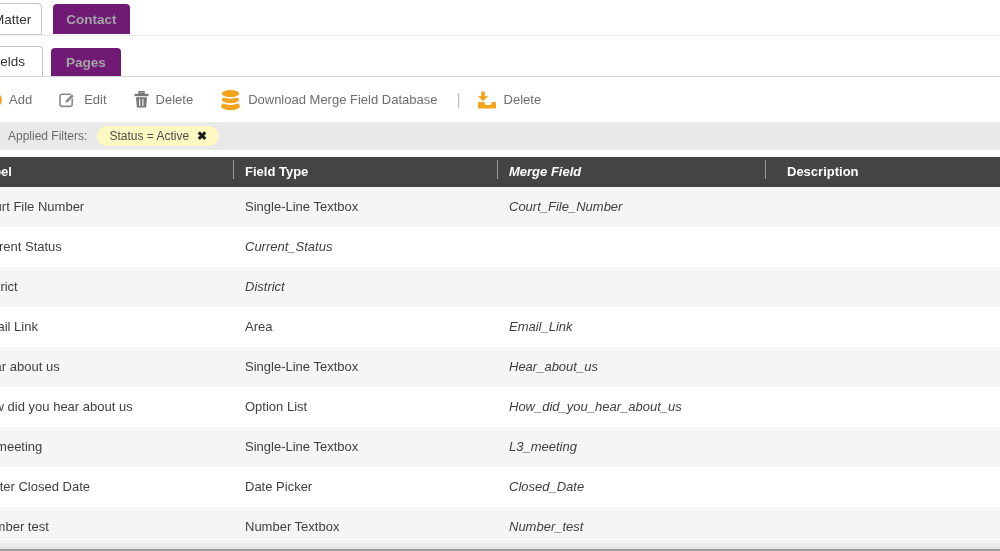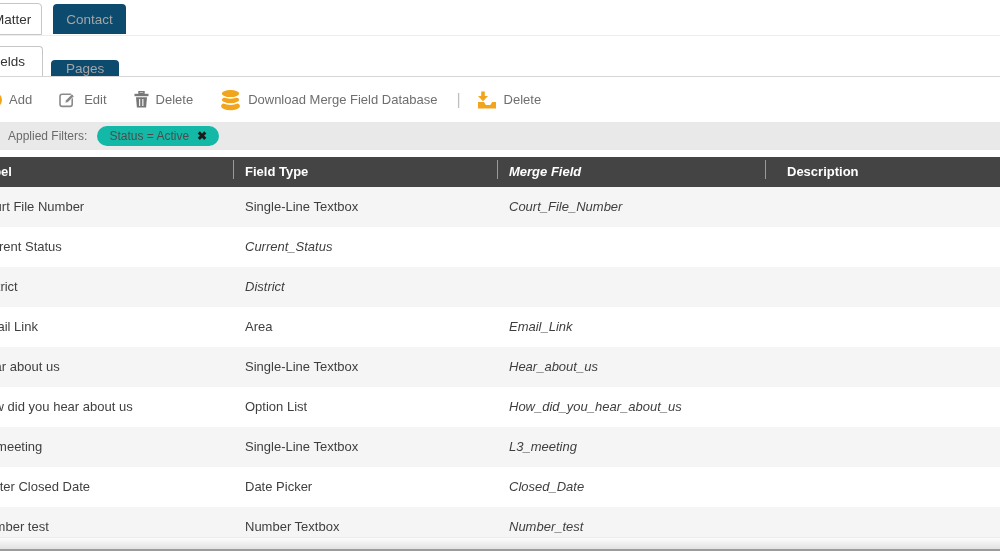--- a/index.html
+++ b/index.html
@@ -7,42 +7,42 @@
     font-family:"Liberation Sans", sans-serif; }
   #stage { position:relative; width:1058px; height:551px; margin-left:-58px; background:#fff; }
 
   
   .main-tabs { display:flex; align-items:flex-end; height:36px; padding-left:40px;
     border-bottom:1px solid #ededed; }
   .tab { display:flex; align-items:center; justify-content:center; font-size:13.5px;
     border-radius:4px 4px 0 0; white-space:nowrap; cursor:pointer; }
   .main-tabs .tab { margin-right:11px; }
   .tab.active { background:#fff; border:1px solid #c6c6c6; color:#333; height:32px; padding:0 10px; }
-  .tab.inactive { background:#0c4a6e; color:#a5a5a5; height:30px; margin-bottom:1px; padding:0 13px; }
+  .tab.inactive { background:#701a75; color:#a5a5a5; height:30px; margin-bottom:1px; padding:0 13px;font-weight:bold; }
 
   
   .sub-tabs { display:flex; align-items:flex-end; height:41px; padding-left:29px;
     border-bottom:1px solid #d6d6d6; margin-top:0; }
   .sub-tabs .tab { margin-right:8px; }
   .sub-tabs .tab.active { border-bottom:none; height:30px; padding:0 17px; }
-  .sub-tabs .tab.inactive { height:16px; margin-bottom:0; padding:0 15px;margin-top:8px; }
+  .sub-tabs .tab.inactive { height:28px; margin-bottom:0; padding:0 15px;margin-top:8px; }
 
   
   .toolbar { height:45px; display:flex; align-items:center; padding-left:44px;
     color:#6e6e6e; font-size:13px; }
   .tb-btn { display:flex; align-items:center; gap:7px; margin-right:27px; cursor:pointer;
     white-space:nowrap; }
   .tb-btn svg { display:block; flex:0 0 auto; }
   .tb-sep { color:#c0c0c0; font-size:16px; margin:0 16px 0 -8px; }
 
   
   .filter-bar { height:28px; background:#e9e9e9; display:flex; align-items:center;
     padding-left:66px; font-size:12px; color:#6a6a6a; }
   .chip { display:inline-flex; align-items:center; gap:8px; margin-left:10px;
-    background:#14b8a6; border-radius:11px; padding:3px 12px; color:#4c4c4c;
+    background:#fef9c3; border-radius:11px; padding:3px 12px; color:#4c4c4c;
     font-size:12px; cursor:pointer; }
   .chip-close { font-weight:bold; color:#1a1a1a; font-size:12px; cursor:pointer; }
 
   .gap7 { height:7px; }
 
   
   .grid-header { display:flex; height:30px; background:#444444; color:#fff;
     font-size:13px; font-weight:bold; }
   .gh-cell { position:relative; line-height:30px; overflow:hidden; white-space:nowrap; }
   .gh-cell + .gh-cell::before { content:''; position:absolute; left:0; top:3px;

